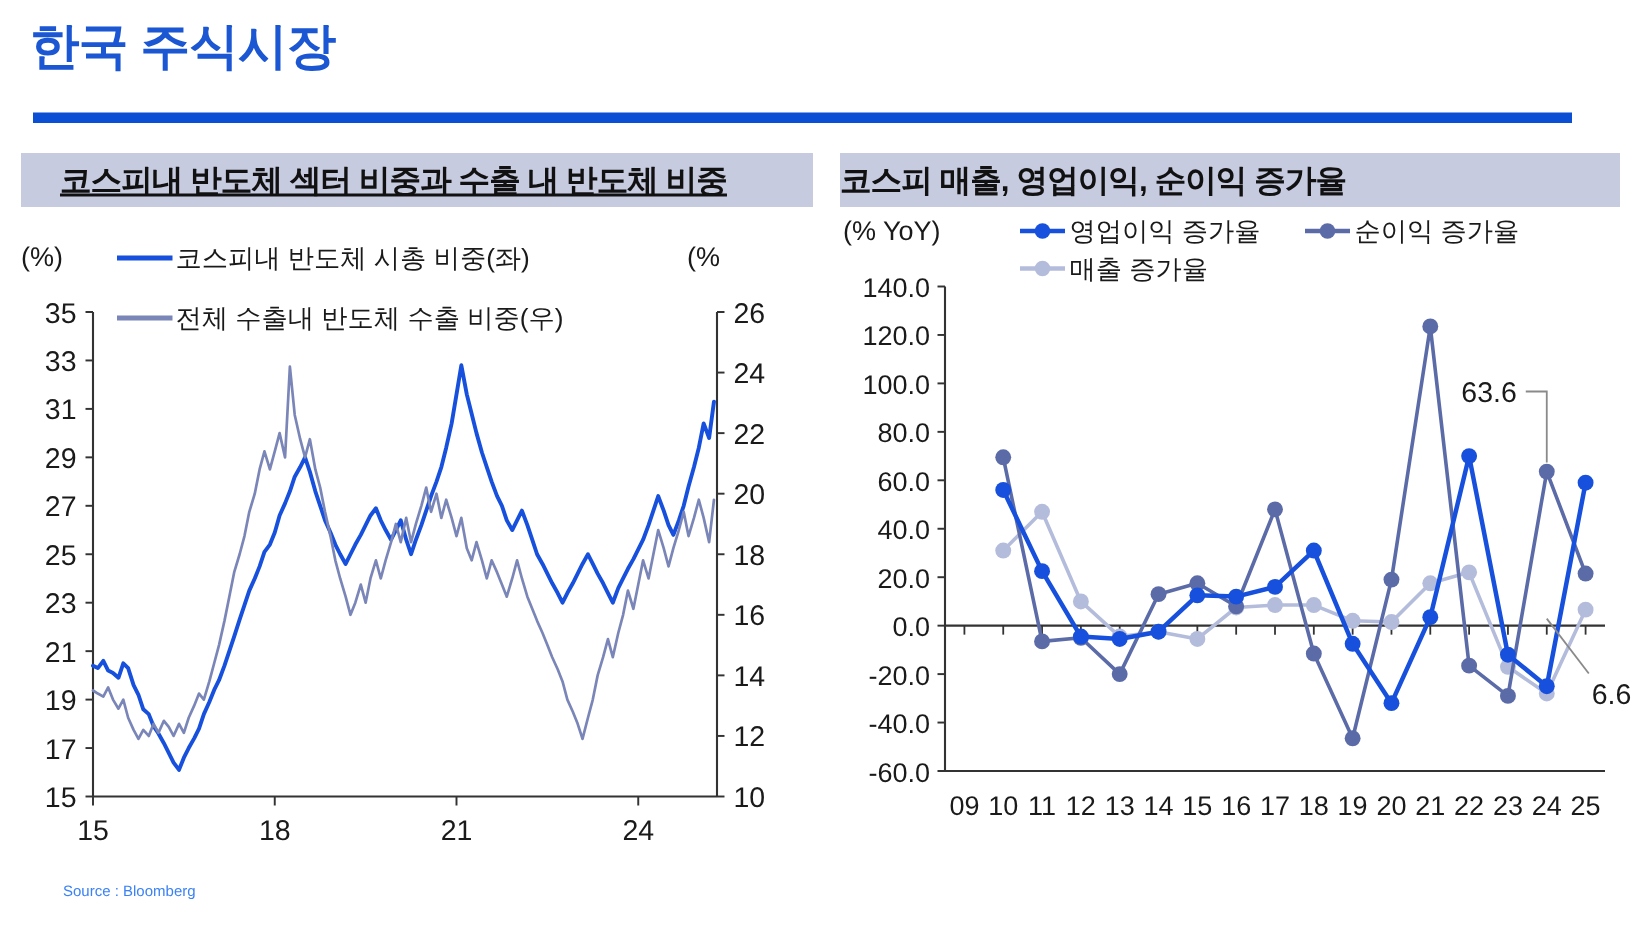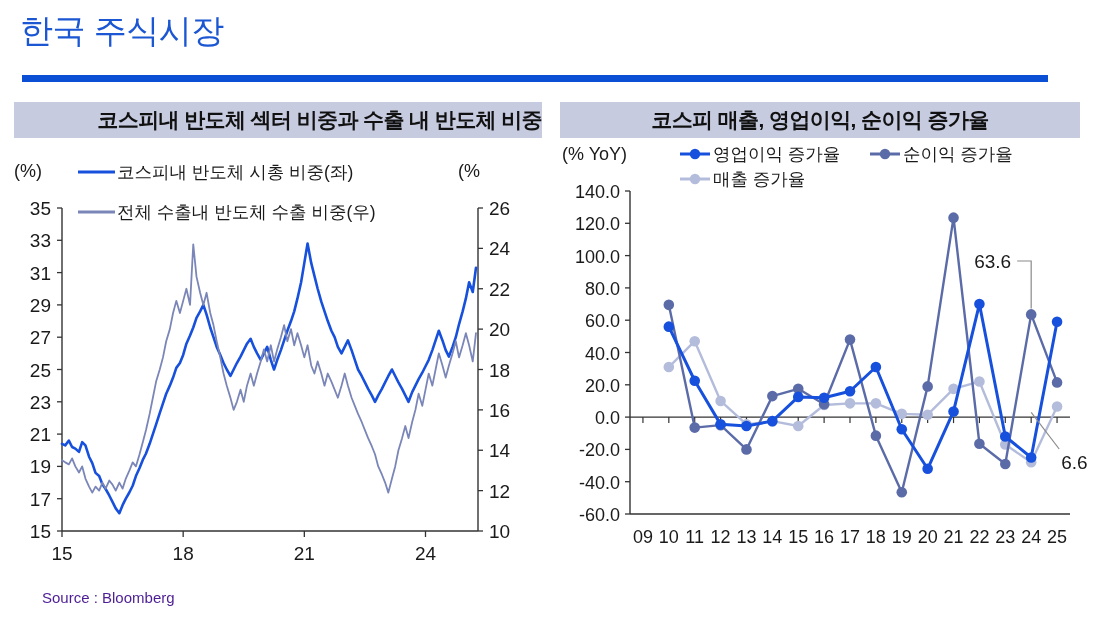--- a/index.html
+++ b/index.html
@@ -7,21 +7,21 @@
     width:1094px;height:626px;
     background:#ffffff;
     font-family:"Liberation Sans","DejaVu Sans",sans-serif;
     color:#1a1a1a;
     overflow:hidden;
     position:relative;
   }
   
   #page-title{
     position:absolute;left:20px;top:8px;
-    font-size:33px;font-weight:normal;
+    font-size:33px;font-weight:bold;
     color:#1b56d3;
     letter-spacing:-0.5px;
     line-height:46px;
   }
   #title-rule{
     position:absolute;left:22px;top:75px;
     width:1026px;height:7px;
     background:#0a4fd4;
   }
   
@@ -30,40 +30,40 @@
     height:36px;
     background:#c7cbe0;
     display:flex;align-items:center;
   }
   .panel-head .ptxt{
     font-size:21px;font-weight:bold;color:#111;
     letter-spacing:-0.6px;
     width:100%;
   }
   #head-left{left:14px;top:102px;width:528px;}
-  #head-left .ptxt{padding-left:10px;text-align:right;}
+  #head-left .ptxt{padding-left:26px;text-align:left;text-decoration:underline;}
   #head-right{left:560px;top:102px;width:520px;}
-  #head-right .ptxt{text-align:center;}
+  #head-right .ptxt{text-align:left;}
 
   
   .panel{position:absolute;}
   #panel-left{left:0;top:150px;width:550px;height:440px;}
   #panel-right{left:548px;top:133px;width:546px;height:440px;}
 
   svg{display:block;}
   text{font-family:"Liberation Sans","DejaVu Sans",sans-serif;fill:#1a1a1a;}
   .axnum{font-size:19px;}
   .axnum-r{font-size:18px;}
   .unit{font-size:18px;}
   .leg-kr{font-size:17.5px;}
   .annot{font-size:19px;}
 
   #source{
     position:absolute;left:42px;top:589px;
-    font-size:15px;color:#4c1d95;
+    font-size:10px;color:#3b82f6;
   }
 </style>
 </head>
 <body>
 
 <div id="page-title">한국 주식시장</div>
 <div id="title-rule"></div>
 
 <div class="panel-head" id="head-left">
   <div class="ptxt">코스피내 반도체 섹터 비중과 수출 내 반도체 비중</div>

